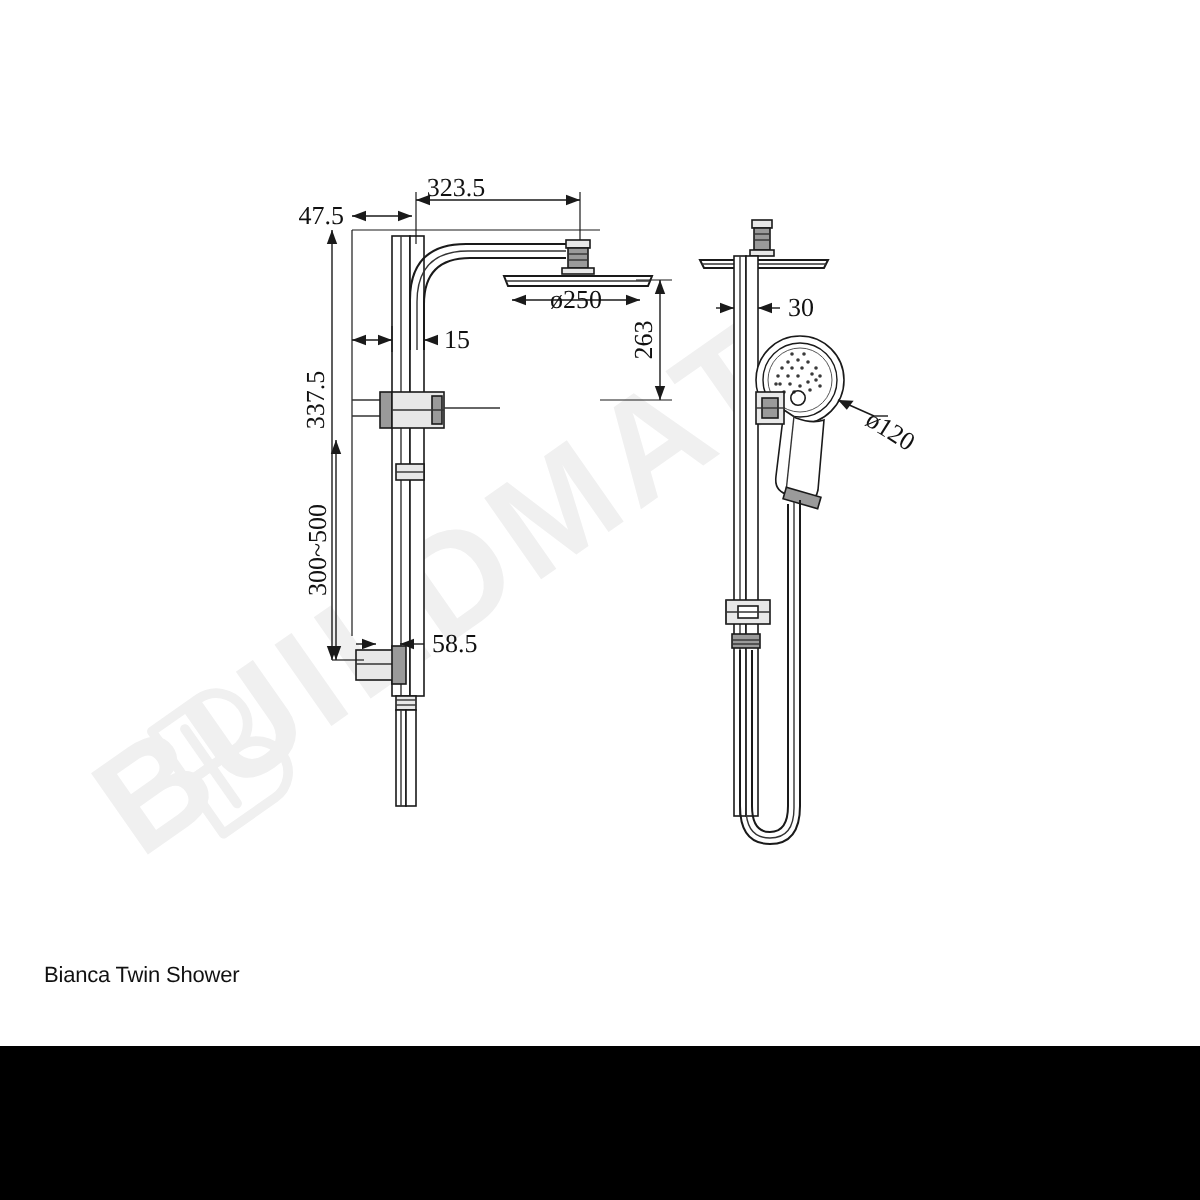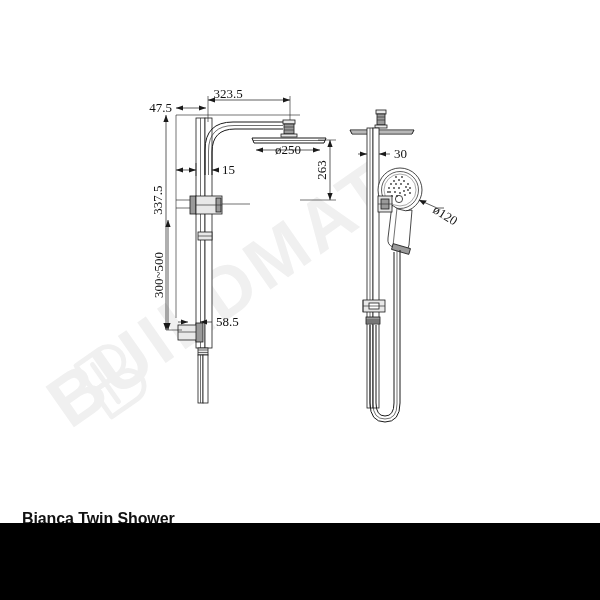--- a/index.html
+++ b/index.html
@@ -35,27 +35,26 @@
     position: absolute;
     left: 0;
     top: 0;
   }
 
   
   #product-title {
     position: absolute;
     left: 22px;
     top: 482px;
-    font-size: 16px;
-    font-weight: bold;
+    font-size: 11px;
+    font-weight: normal;
     color: #111111;
     letter-spacing: -0.1px;
     font-family: "Liberation Sans", sans-serif;
     white-space: nowrap;
-    margin-top: 28px;
   }
 
   
   #footer-bar {
     position: absolute;
     left: 0;
     top: 523px;
     width: 600px;
     height: 77px;
     background: #000000;

